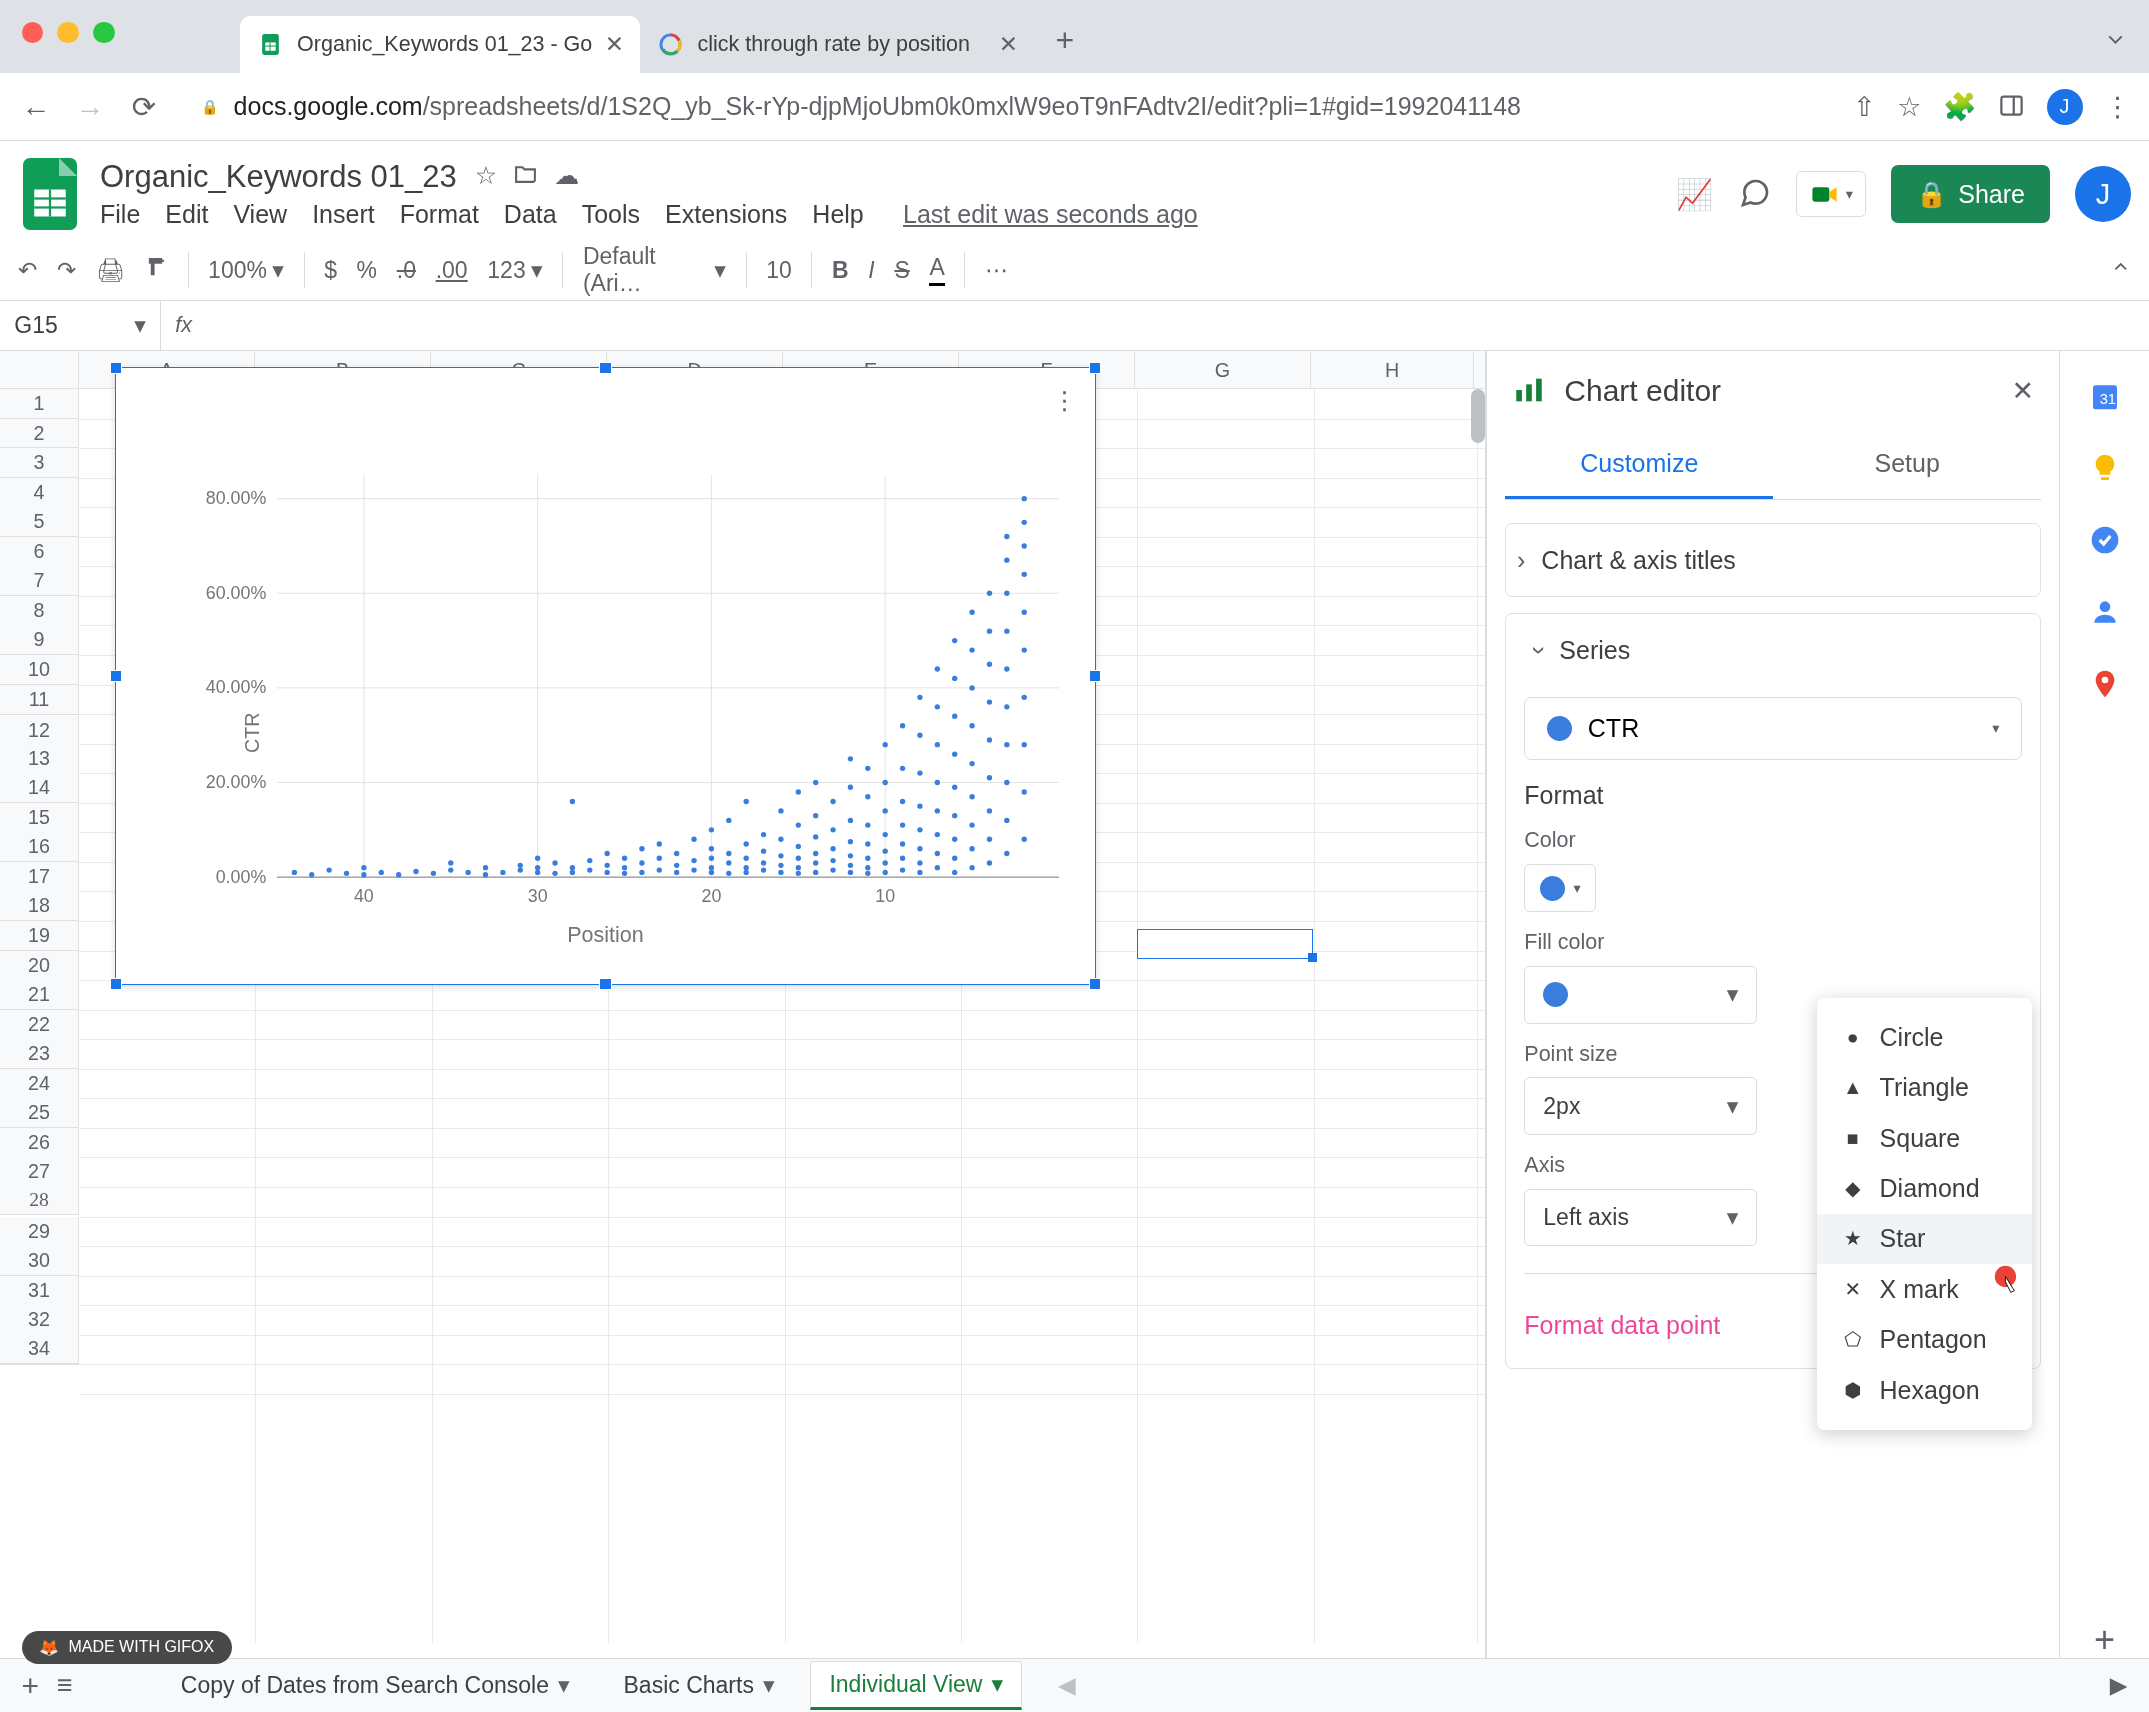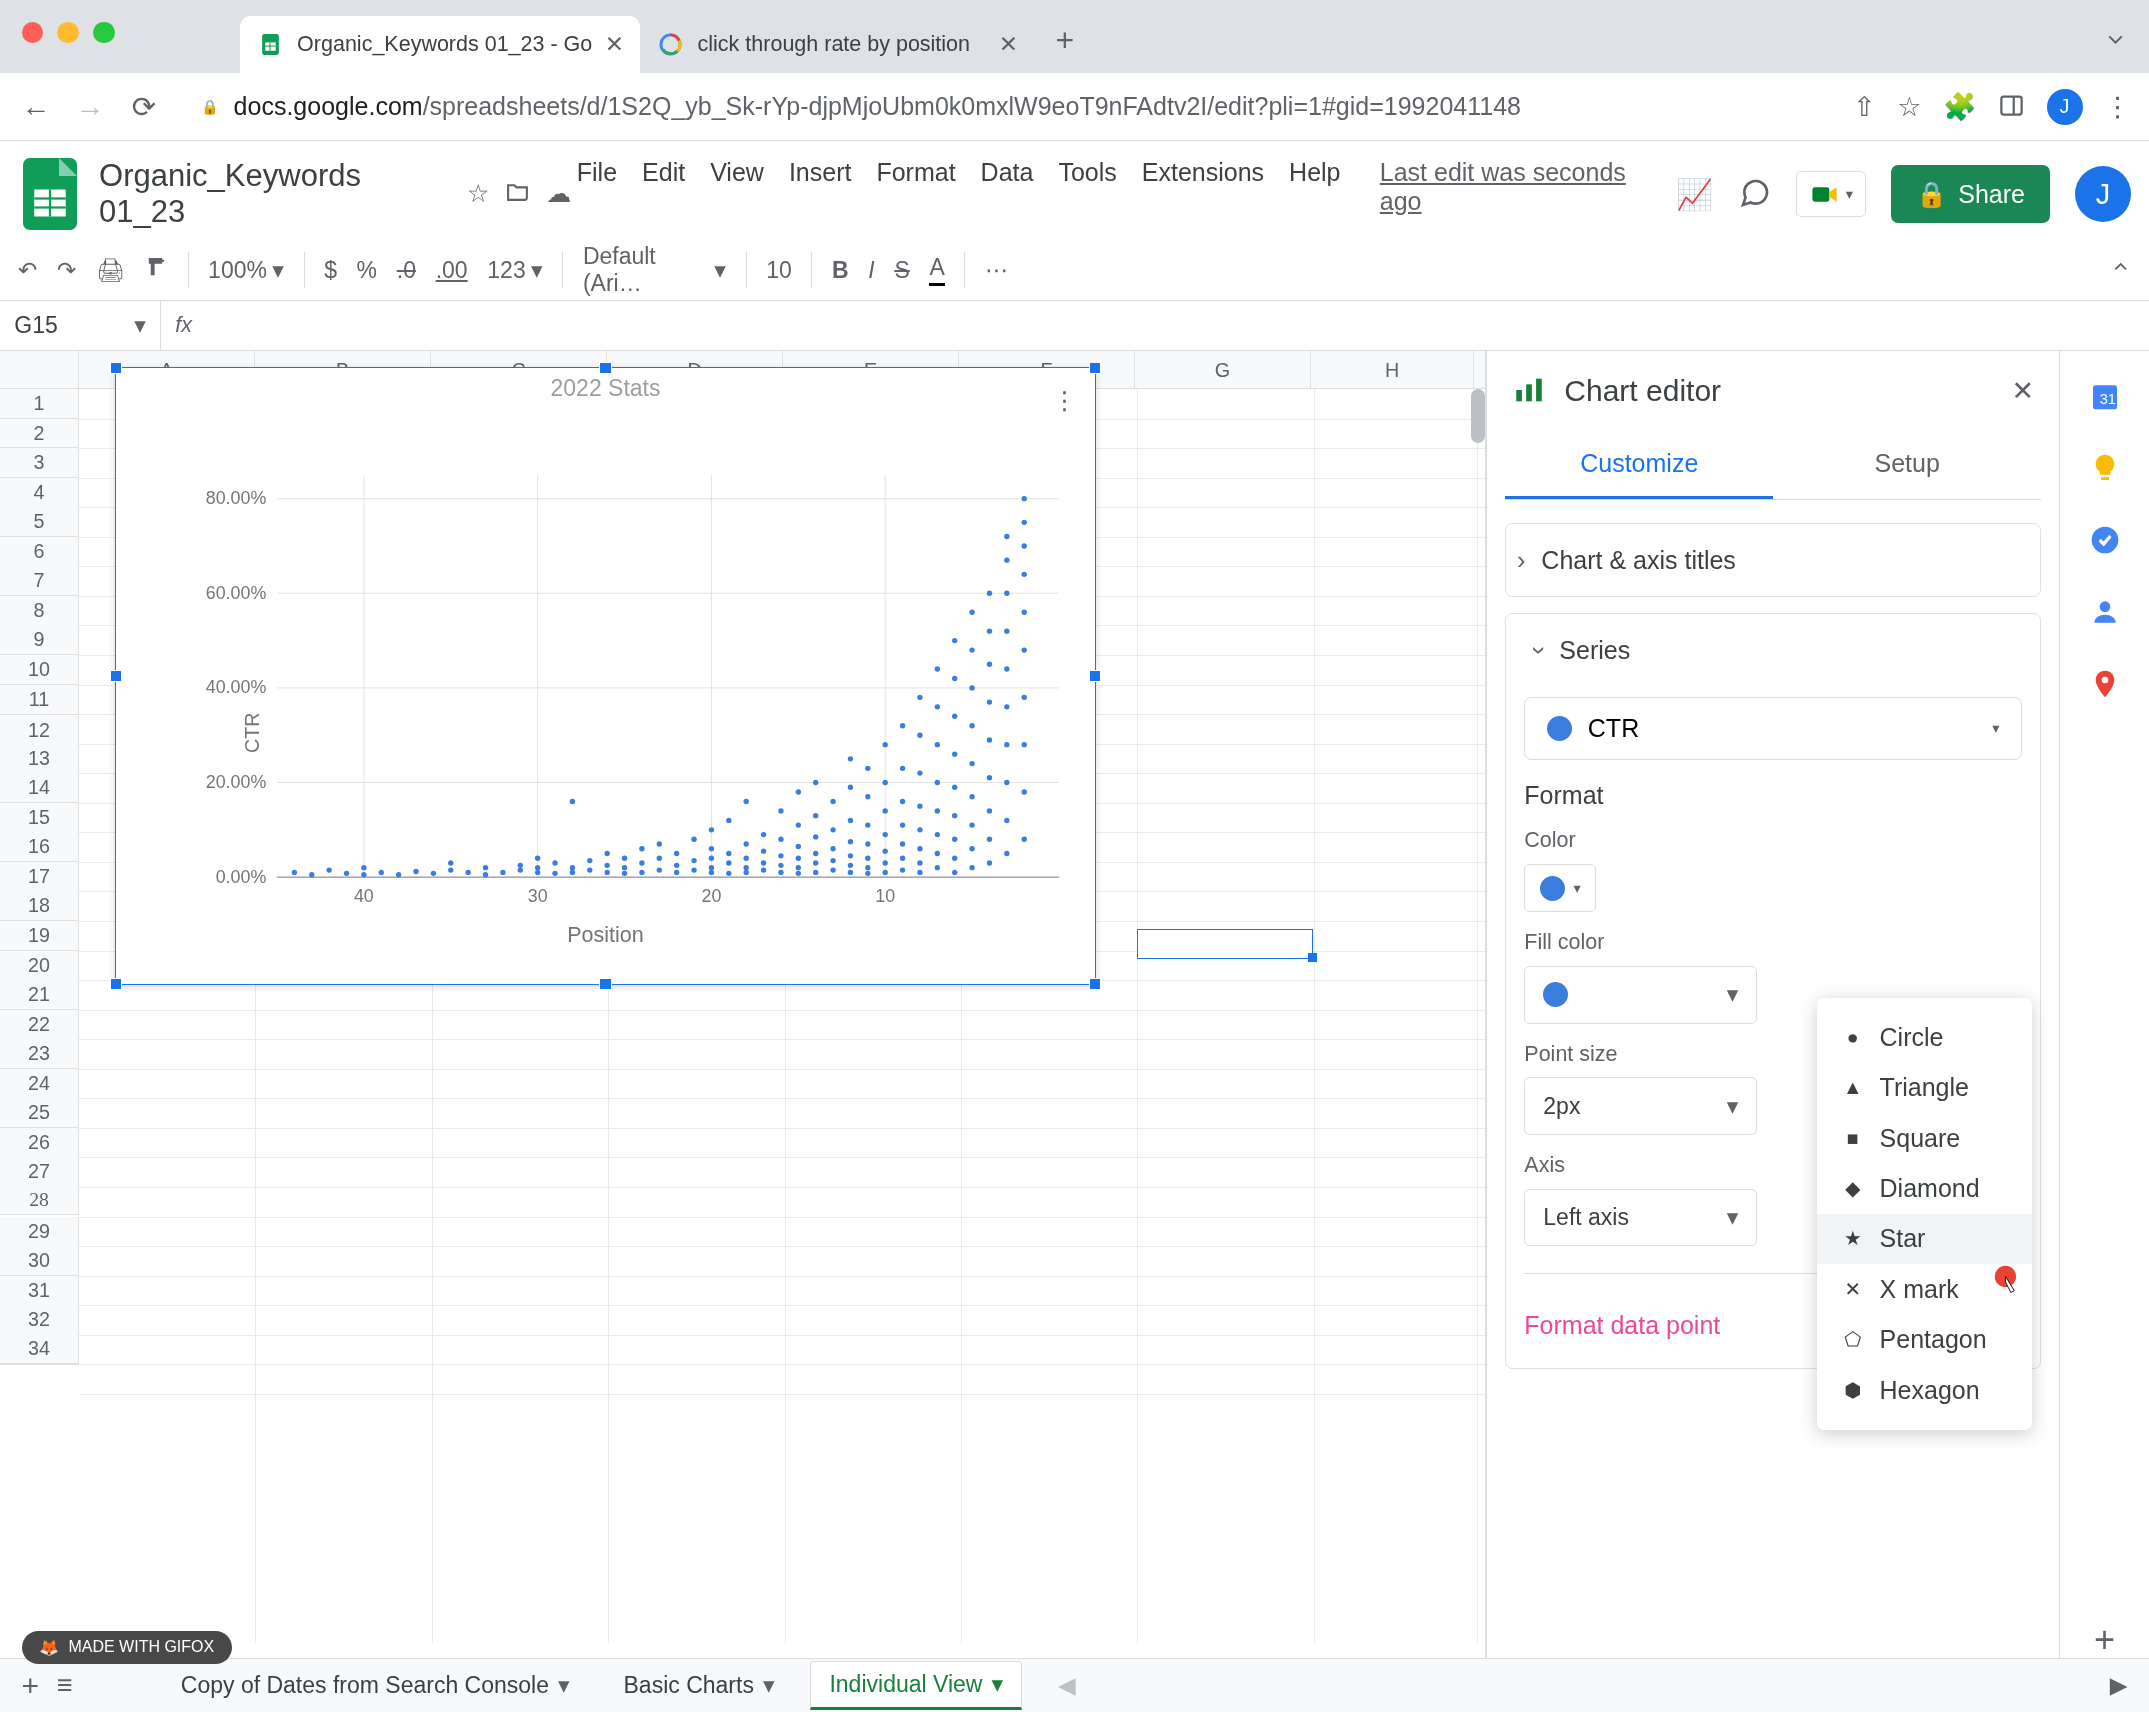--- a/index.html
+++ b/index.html
@@ -23,21 +23,21 @@
 .addr-bar .nav-btn { width: 36px; height: 36px; display: flex; align-items: center; justify-content: center; color: #5f6368; font-size: 29px; }
 .url-box { flex: 1; background: #fff; border-radius: 27px; height: 50px; display: flex; align-items: center; padding: 0 21.5px; gap: 14.3px; }
 .url-text { font-size: 25px; color: #202124; }
 .url-text .path { color: #5f6368; }
 .addr-icons { display: flex; gap: 21.5px; align-items: center; }
 .avatar-small { width: 36px; height: 36px; border-radius: 50%; background: #1a73e8; color: #fff; display: flex; align-items: center; justify-content: center; font-size: 19.7px; }
 
 
 .sheets-bar { height: 99px; display: flex; align-items: center; padding: 7.2px 18px 0; gap: 18px; }
 .sheets-logo { width: 64px; height: 64px; display: flex; align-items: center; justify-content: center; }
-.doc-title-wrap { display: flex; flex-direction: row; gap: 5.4px; }
+.doc-title-wrap { display: flex; flex-direction: column; gap: 5.4px; }
 .doc-title-row { display: flex; align-items: center; gap: 18px; }
 .doc-title { font-size: 31px; color: #3c4043; }
 .doc-icons { display: flex; gap: 16px; color: #5f6368; font-size: 25px; }
 .menus { display: flex; gap: 25px; font-size: 25px; color: #3c4043; }
 .last-edit { color: #5f6368; text-decoration: underline; margin-left: 14.3px; }
 .header-right { margin-left: auto; display: flex; align-items: center; gap: 25px; }
 .meet-btn { background:#fff; border:0.9px solid #dadce0; border-radius:5.4px; padding:7.2px 12.5px; display:flex; align-items:center; gap:7.2px; }
 .share-btn { background: #1a8754; color: #fff; border-radius: 7.2px; padding: 14.3px 25px; font-size: 25px; display: flex; align-items: center; gap: 10.7px; }
 .avatar-j { width: 56px; height: 56px; border-radius:50%; background:#1a73e8; color:#fff; display:flex; align-items:center; justify-content:center; font-size:29px; }
 
@@ -388,21 +388,20 @@
     <div class="chart-object">
       <div class="handle h-nw"></div>
       <div class="handle h-n"></div>
       <div class="handle h-ne"></div>
       <div class="handle h-e"></div>
       <div class="handle h-se"></div>
       <div class="handle h-s"></div>
       <div class="handle h-sw"></div>
       <div class="handle h-w"></div>
       <div class="chart-menu">⋮</div>
-      <div class="chart-sub">2022 Stats</div>
       <svg id="plot" class="plot-area" viewBox="0 0 875 450" style="overflow: visible;">
           <line x1="0" y1="450" x2="875" y2="450" stroke="#e0e0e0"></line>
           <text x="-12" y="456" text-anchor="end" font-size="20" fill="#757575">0.00%</text>
           <line x1="0" y1="344.11764705882354" x2="875" y2="344.11764705882354" stroke="#e0e0e0"></line>
           <text x="-12" y="350.11764705882354" text-anchor="end" font-size="20" fill="#757575">20.00%</text>
           <line x1="0" y1="238.23529411764704" x2="875" y2="238.23529411764704" stroke="#e0e0e0"></line>
           <text x="-12" y="244.23529411764704" text-anchor="end" font-size="20" fill="#757575">40.00%</text>
           <line x1="0" y1="132.3529411764705" x2="875" y2="132.3529411764705" stroke="#e0e0e0"></line>
           <text x="-12" y="138.3529411764705" text-anchor="end" font-size="20" fill="#757575">60.00%</text>
           <line x1="0" y1="26.470588235294088" x2="875" y2="26.470588235294088" stroke="#e0e0e0"></line>

